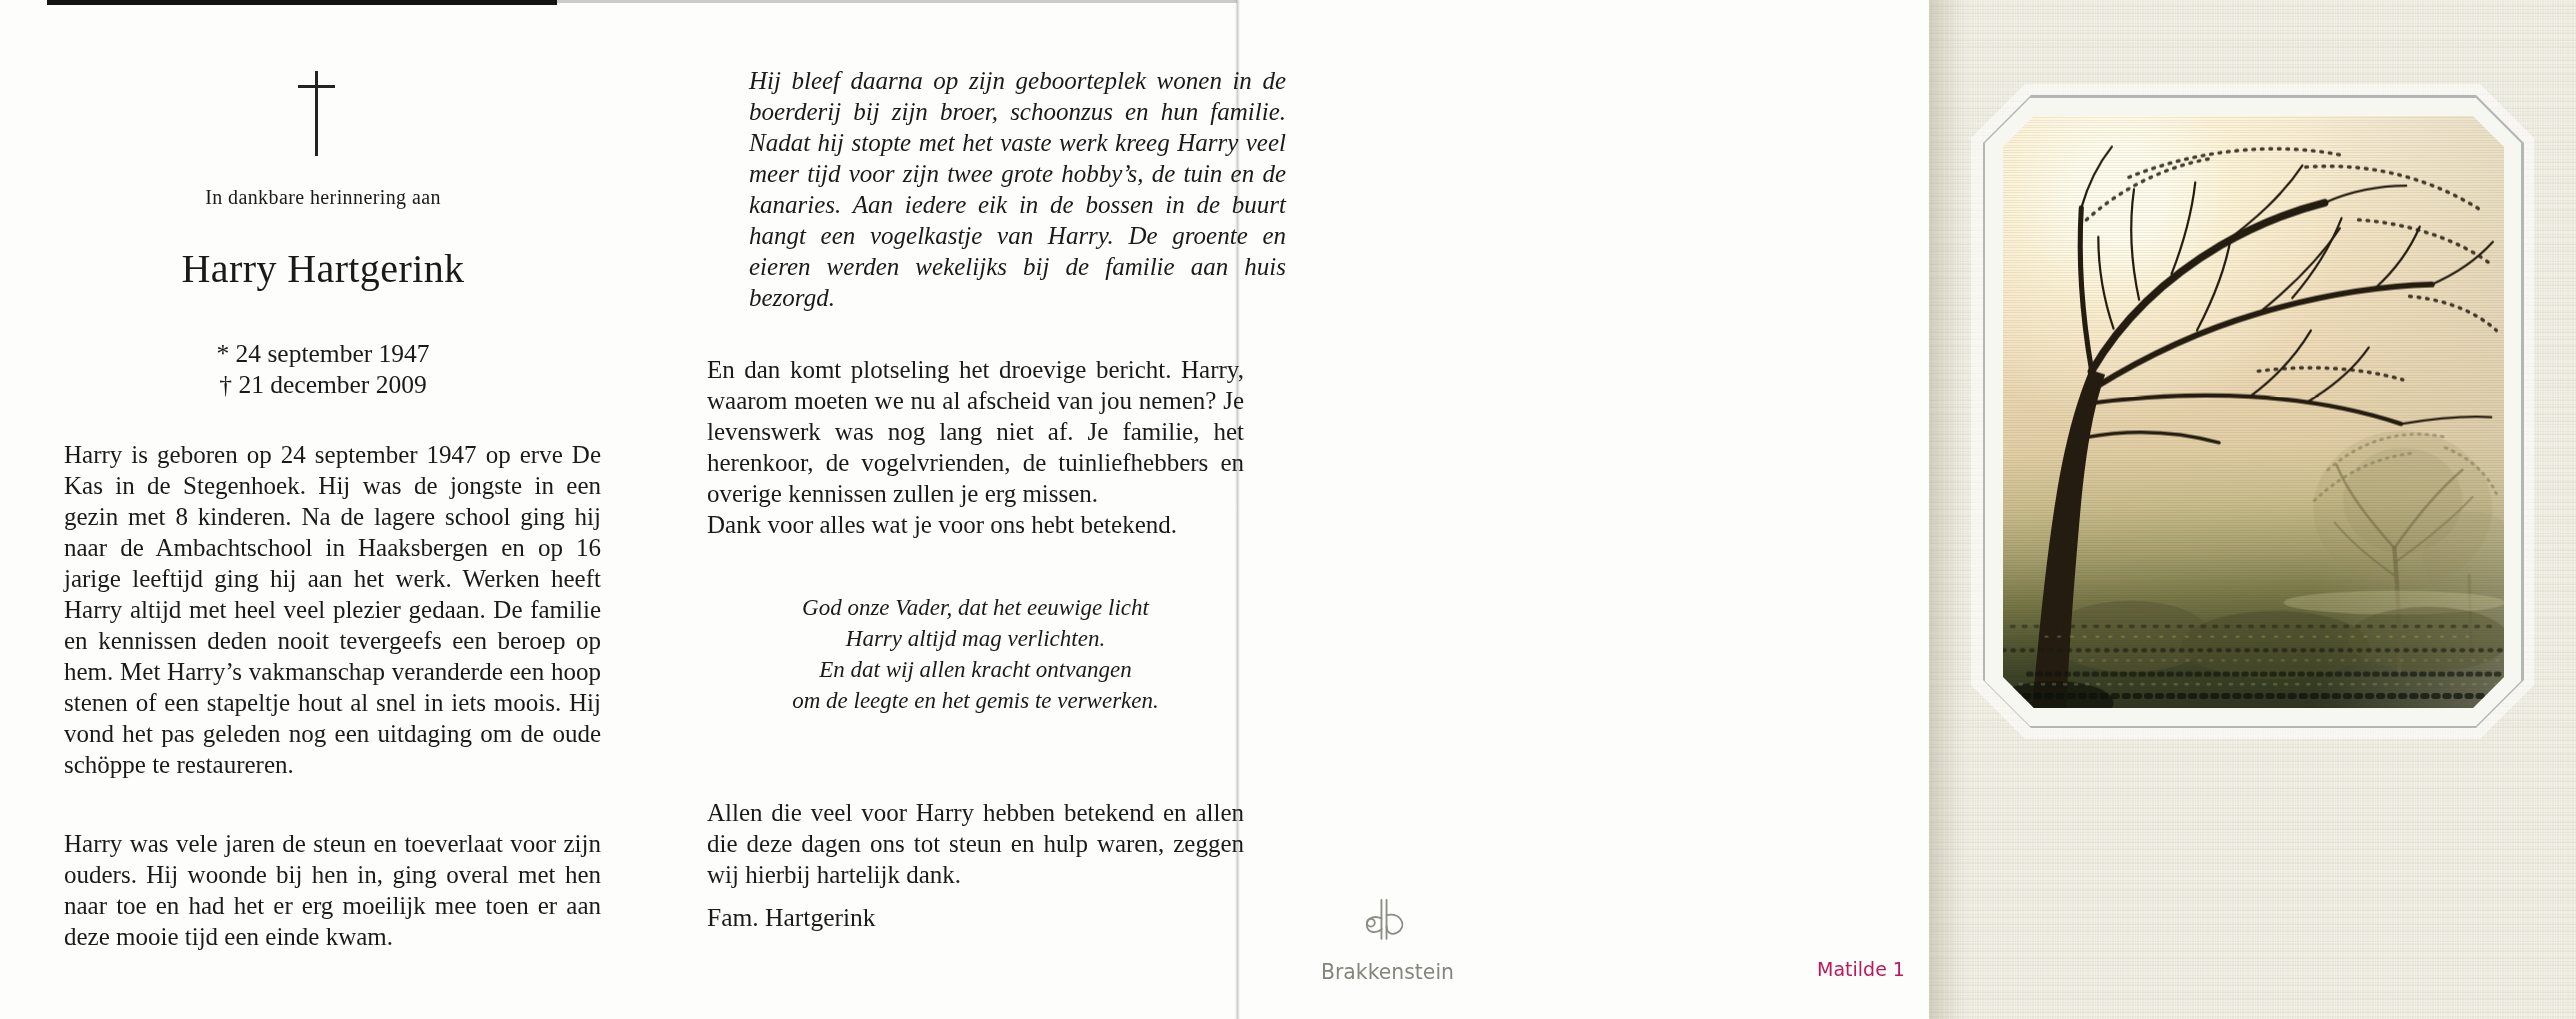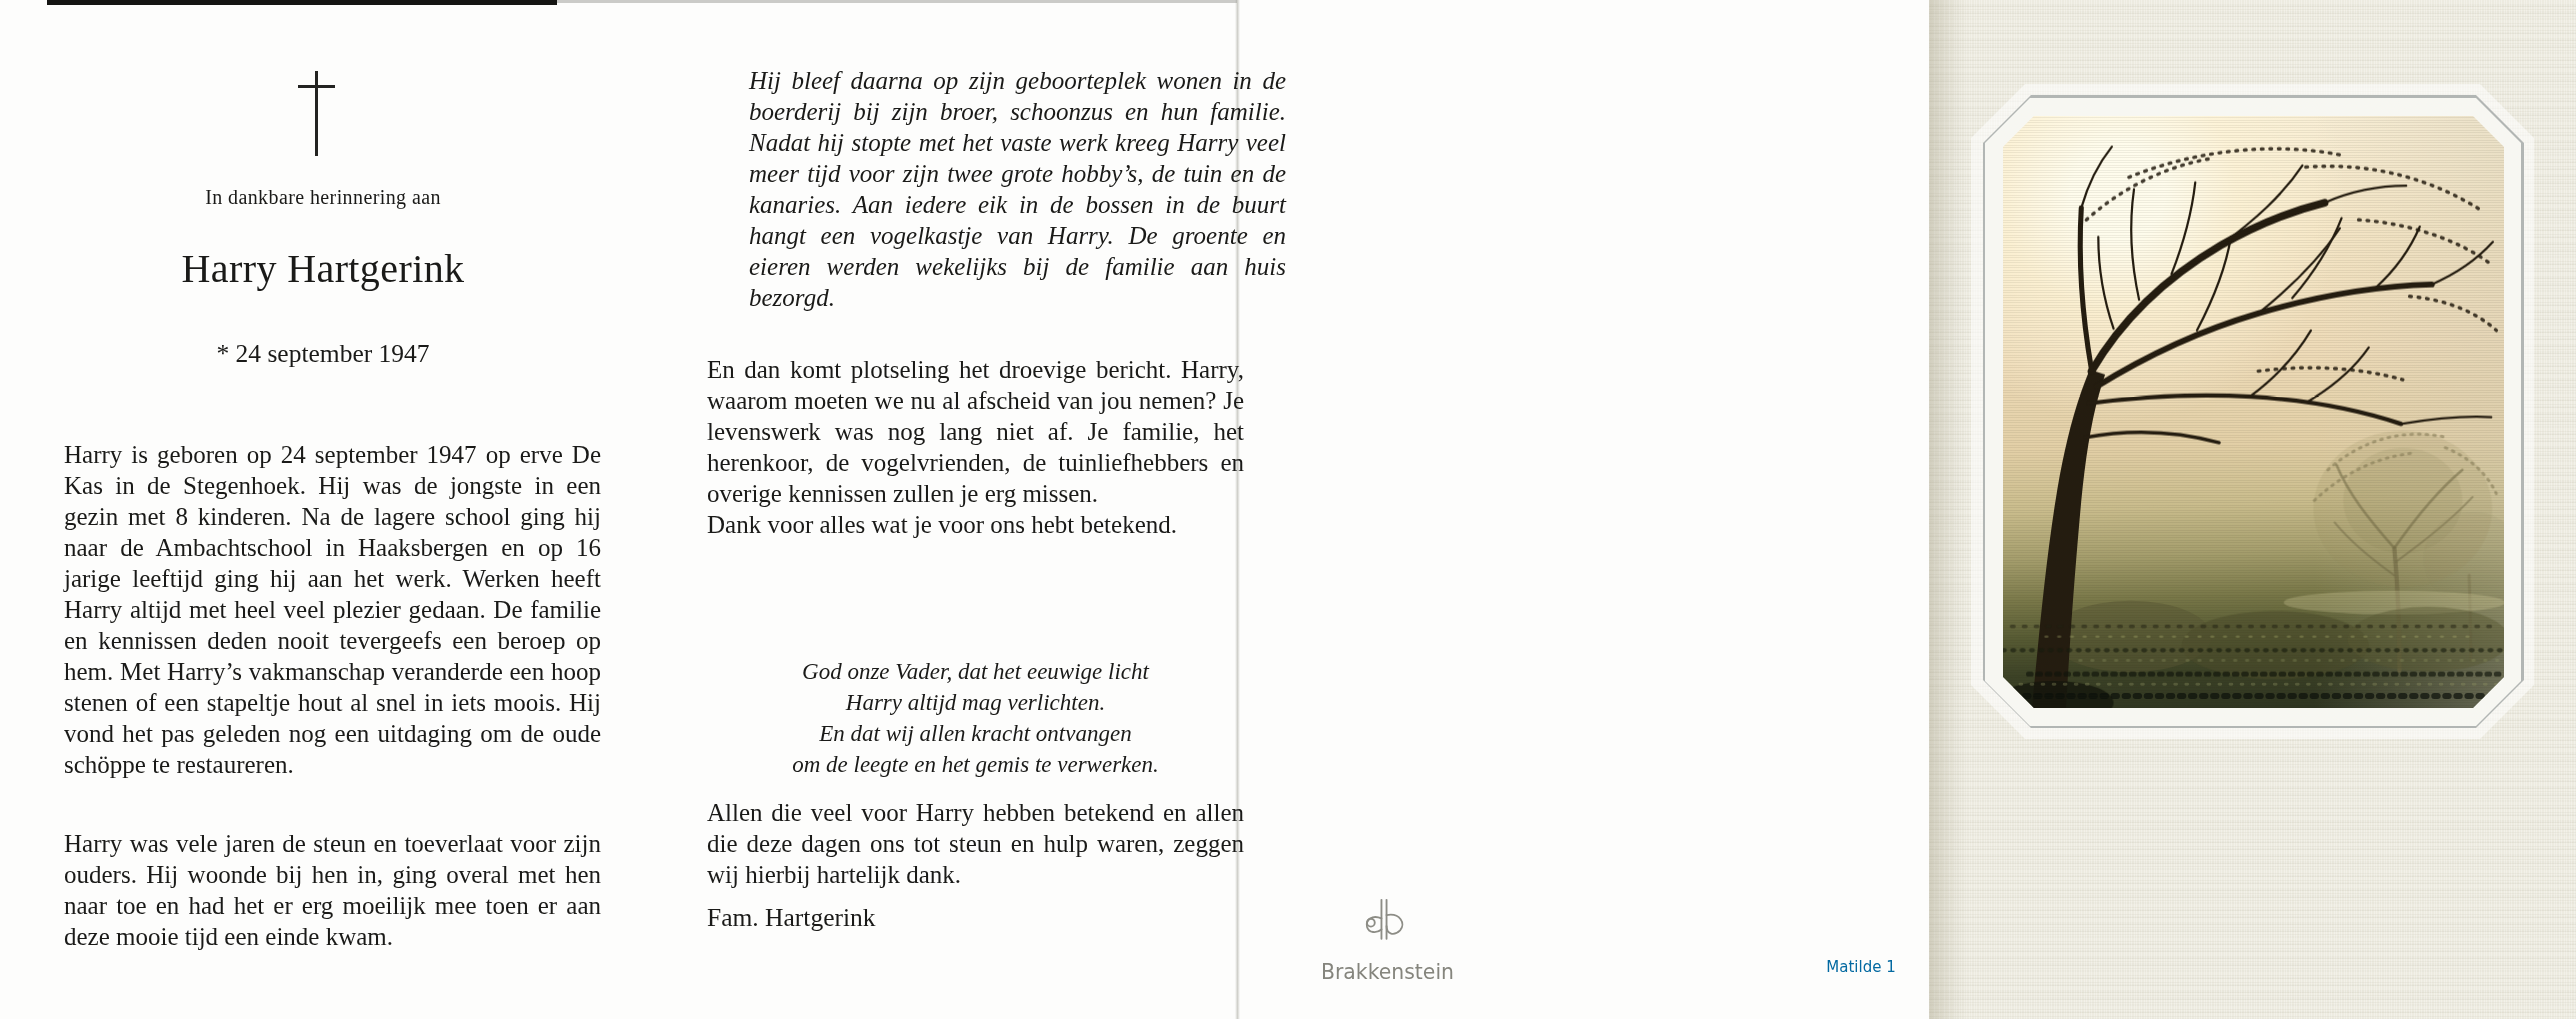--- a/index.html
+++ b/index.html
@@ -23,33 +23,33 @@
     font-size:20px;line-height:34px;letter-spacing:0.4px;}
   .name{left:51px;top:247px;width:544px;text-align:center;
     font-size:40px;line-height:44px;font-weight:normal;letter-spacing:0.4px;}
   .dates{left:51px;top:338px;width:544px;text-align:center;
     font-size:25.5px;line-height:31px;}
   .para{font-size:25px;line-height:31px;text-align:justify;text-justify:inter-word;}
   .p-l1{left:64px;top:439px;width:537px;}
   .p-l2{left:64px;top:828px;width:537px;}
   .p-m1{left:749px;top:65px;width:537px;font-style:italic;}
   .p-m2{left:707px;top:327px;width:537px;}
-  .prayer{left:707px;top:629px;width:537px;text-align:center;
+  .prayer{left:707px;top:565px;width:537px;text-align:center;
     font-style:italic;font-size:23px;line-height:31px;}
   .p-thanks{left:707px;top:785px;width:537px;margin-top:12px;}
   .signature{left:707px;top:903px;width:503px;text-align:left;font-size:25.5px;}
   .preline{white-space:pre-line;margin-top:27px;}
   
   .printer-logo{left:1362px;top:897px;width:44px;height:48px;}
   .printer-name{left:1309px;top:960px;width:157px;text-align:center;
     font-family:"DejaVu Sans","Liberation Sans",sans-serif;
     font-size:20.4px;color:#85857d;font-weight:400;}
   .card-code{left:1793px;top:958px;width:136px;text-align:center;
     font-family:"DejaVu Sans","Liberation Sans",sans-serif;
-    font-size:15px;color:#0369a1;}
+    font-size:19px;color:#be185d;}
   
   .cover{left:1929px;top:0;width:647px;height:1020px;
     background:
       repeating-linear-gradient(0deg,rgba(172,168,148,.10) 0 0.8px,transparent 0.8px 3.4px),
       repeating-linear-gradient(90deg,rgba(255,255,255,.28) 0 0.8px,transparent 0.8px 2.5px),
       repeating-linear-gradient(0deg,rgba(160,156,136,.06) 0 2.5px,transparent 2.5px 6.8px),
       #edebe0;
   }
   .cover-edge{left:0;top:0;width:39px;height:1020px;
     background:linear-gradient(90deg,rgba(146,140,112,.30),rgba(146,140,112,.10) 55%,transparent);}
@@ -85,20 +85,21 @@
 <div class="abs scan-strip2"></div>
 <div class="abs fold-line"></div>
 
 <div>
   <div class="abs cross-v"></div>
   <div class="abs cross-h"></div>
   <div class="abs memorial-line">In dankbare herinnering aan</div>
   <div class="abs name">Harry Hartgerink</div>
   <div class="abs dates">
     <div>* 24 september 1947</div>
+    <div>† 21 december 2009</div>
   </div>
   <div class="abs para p-l1">Harry is geboren op 24 september 1947 op erve De Kas in de Stegenhoek. Hij was de jongste in een gezin met 8 kinderen. Na de lagere school ging hij naar de Ambachtschool in Haaksbergen en op 16 jarige leeftijd ging hij aan het werk. Werken heeft Harry altijd met heel veel plezier gedaan. De familie en kennissen deden nooit tevergeefs een beroep op hem. Met Harry’s vakmanschap veranderde een hoop stenen of een stapeltje hout al snel in iets moois. Hij vond het pas geleden nog een uitdaging om de oude schöppe te restaureren.</div>
   <div class="abs para p-l2">Harry was vele jaren de steun en toeverlaat voor zijn ouders. Hij woonde bij hen in, ging overal met hen naar toe en had het er erg moeilijk mee toen er aan deze mooie tijd een einde kwam.</div>
 </div>
 
 <div>
   <div class="abs para p-m1">Hij bleef daarna op zijn geboorteplek wonen in de boerderij bij zijn broer, schoonzus en hun familie. Nadat hij stopte met het vaste werk kreeg Harry veel meer tijd voor zijn twee grote hobby’s, de tuin en de kanaries. Aan iedere eik in de bossen in de buurt hangt een vogelkastje van Harry. De groente en eieren werden wekelijks bij de familie aan huis bezorgd.</div>
   <div class="abs para p-m2 preline">En dan komt plotseling het droevige bericht. Harry, waarom moeten we nu al afscheid van jou nemen? Je levenswerk was nog lang niet af. Je familie, het herenkoor, de vogelvrienden, de tuinliefhebbers en overige kennissen zullen je erg missen.
 Dank voor alles wat je voor ons hebt betekend.</div>
   <div class="abs prayer preline">God onze Vader, dat het eeuwige licht

